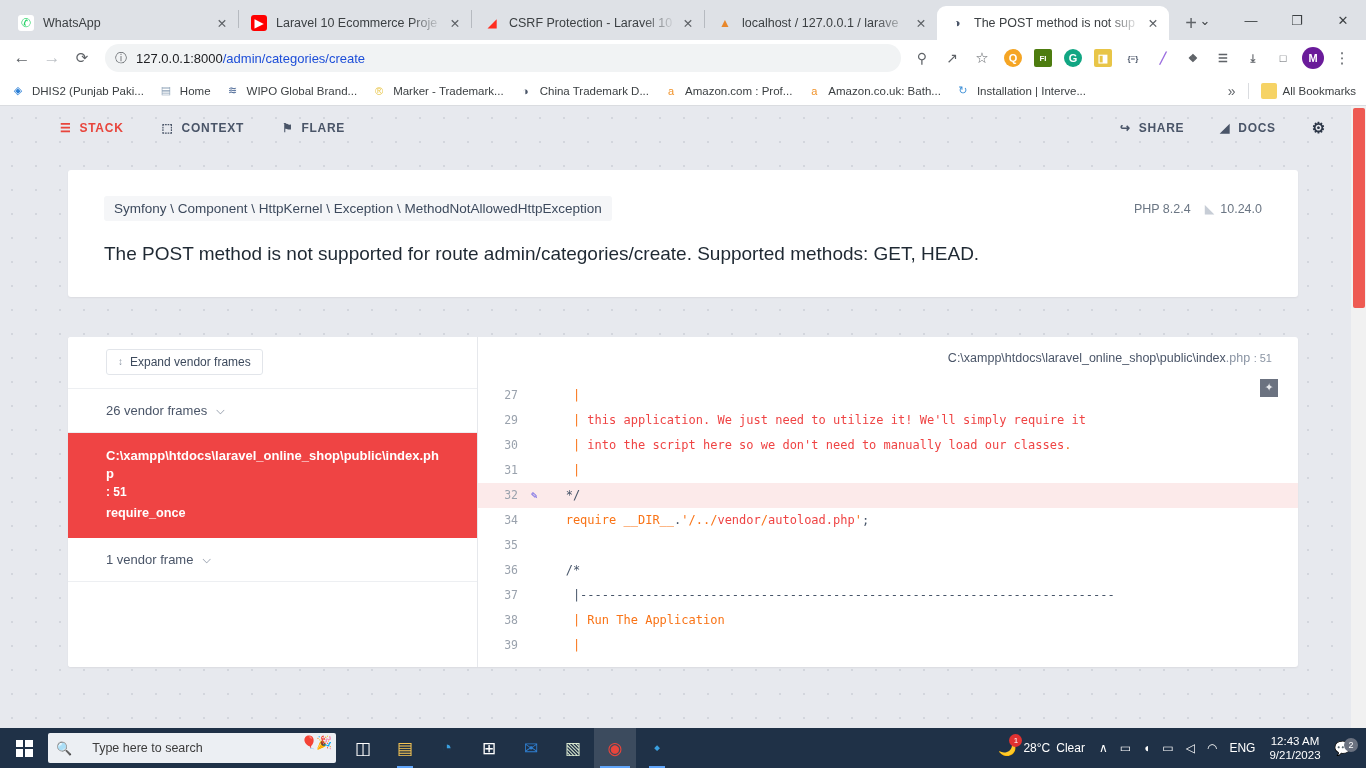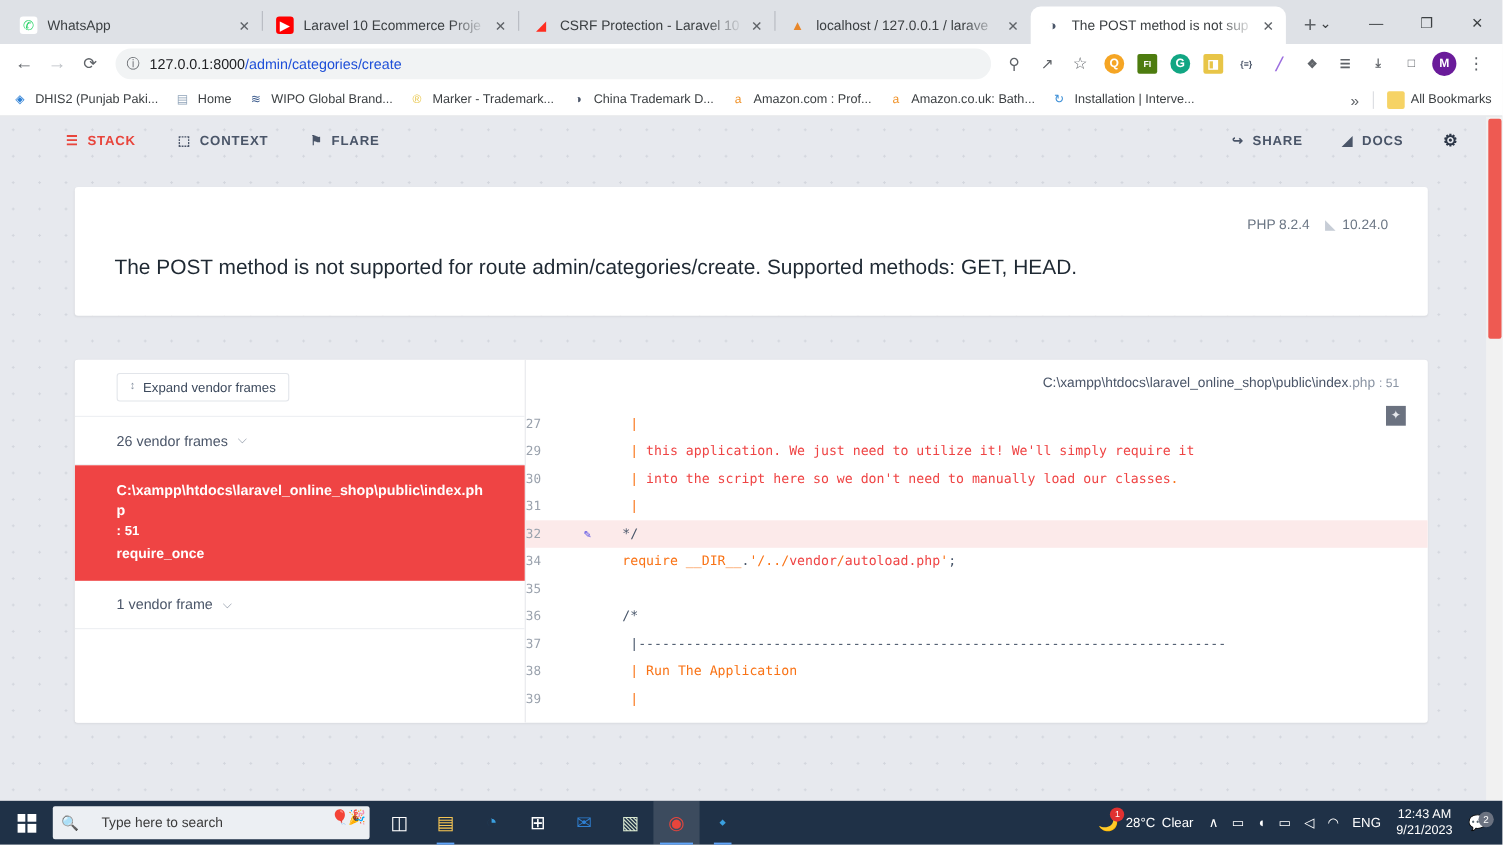--- a/index.html
+++ b/index.html
@@ -194,21 +194,21 @@
     display: flex; align-items: center; justify-content: center;
     font-size: 11px; color: #e5e7eb;
   }
   .code {
     font-family: "DejaVu Sans Mono", "Liberation Mono", monospace;
     font-size: 12px; line-height: 25px; padding-top: 8px;
   }
   .cl { display: flex; align-items: flex-start; position: relative; }
   .cl.hl { background: #fceaea; }
   .cl-num {
-    width: 46px; flex-shrink: 0; text-align: left; color: #9aa2ad;
+    width: 46px; flex-shrink: 0; text-align: right; color: #9aa2ad;
     font-size: 11.5px; padding-right: 6px; user-select: none;
   }
   .cl-pen {
     width: 20px; flex-shrink: 0; text-align: center;
     color: #4f46e5; font-size: 11px;
   }
   .cl-txt { white-space: pre; color: #374151; }
   .cm { color: #f97316; }
   .cm-red { color: #ef4444; }
   .pun { color: #475569; }
@@ -427,20 +427,21 @@
           <span>DOCS</span>
         </div>
         <div class="nav-item" style="margin-left:36px;color:#2d3748;font-size:15px;">
           <span>⚙</span>
         </div>
       </div>
     </div>
 
     <div class="exc-card">
       <div class="exc-top">
+        <div class="exc-class">Symfony \ Component \ HttpKernel \ Exception \ MethodNotAllowedHttpException</div>
         <div class="exc-meta">
           <span>PHP 8.2.4</span>
           <span class="lv">
             <span style="margin-right:6px;color:#c7cdd6;">◣</span>
             <span>10.24.0</span>
           </span>
         </div>
       </div>
       <div class="exc-msg">The POST method is not supported for route admin/categories/create. Supported methods: GET, HEAD.</div>
     </div>

